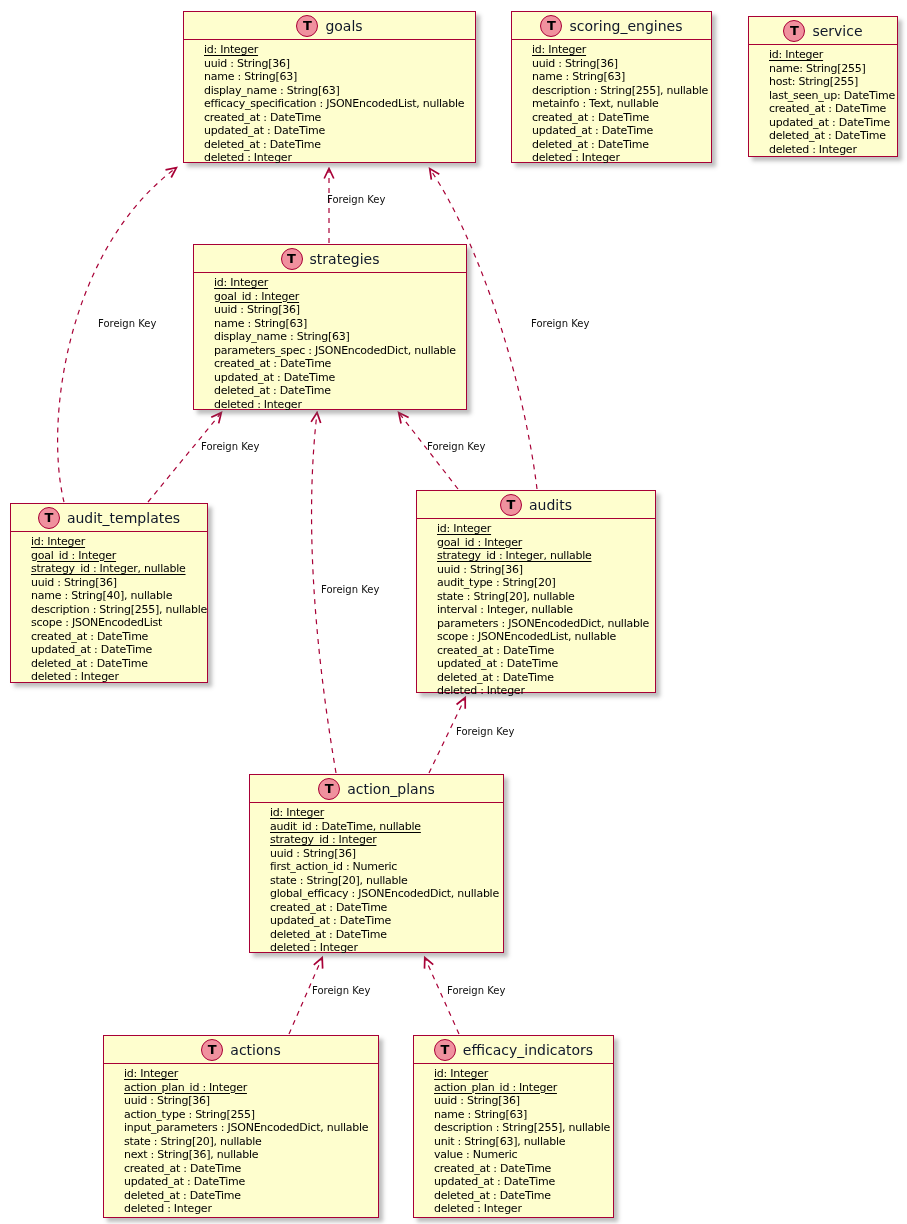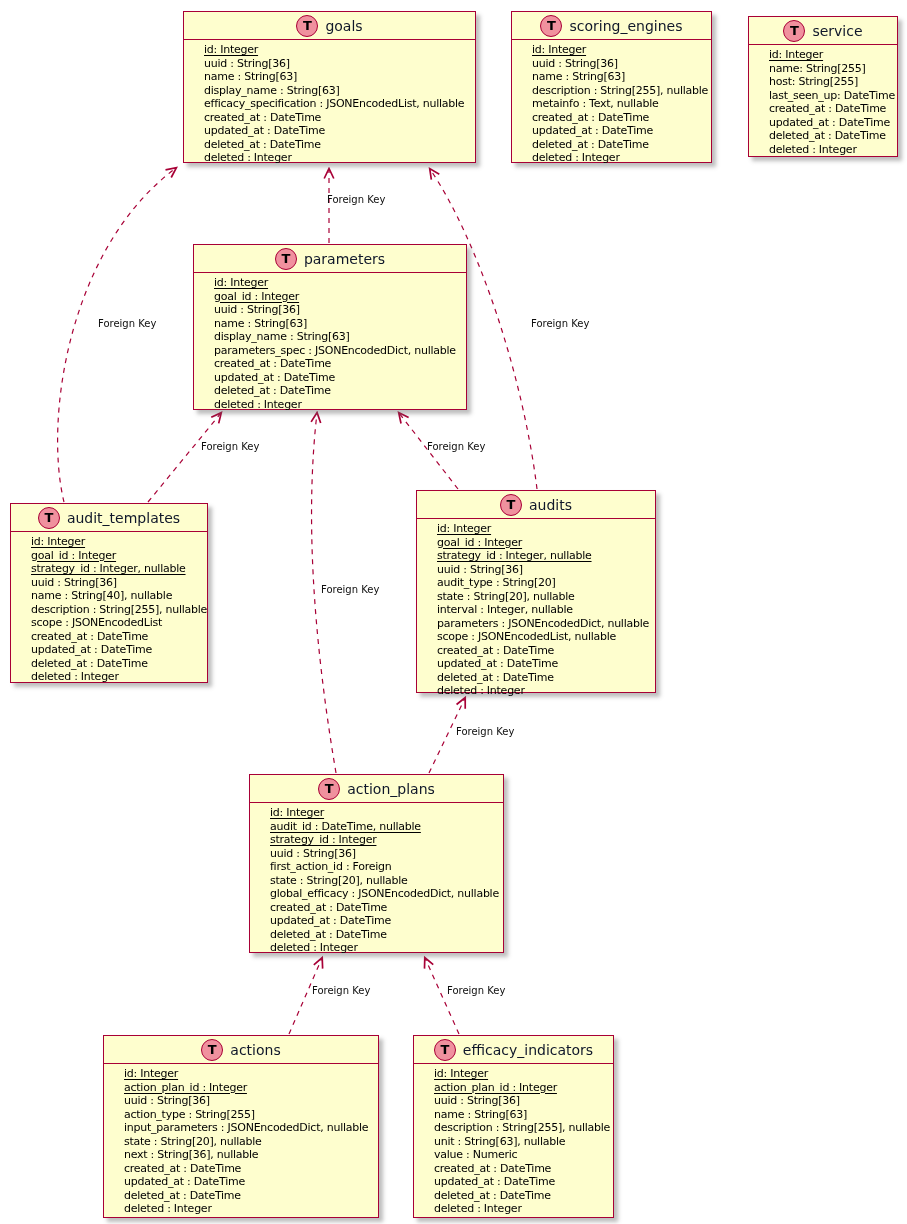--- a/index.html
+++ b/index.html
@@ -110,21 +110,21 @@
         <div class="t-field ">updated_at : DateTime</div>
         <div class="t-field ">deleted_at : DateTime</div>
         <div class="t-field ">deleted : Integer</div>
       </div>
     </div>
     <div class="db-table" style="left: 193px; top: 244px; width: 274px; height: 166px;">
       <div class="t-header">
         <span class="t-spot">
           <span>T</span>
         </span>
-        <span class="t-name">parameters</span>
+        <span class="t-name">strategies</span>
       </div>
       <div class="t-fields">
         <div class="t-field pk">id: Integer</div>
         <div class="t-field fk">goal_id : Integer</div>
         <div class="t-field ">uuid : String[36]</div>
         <div class="t-field ">name : String[63]</div>
         <div class="t-field ">display_name : String[63]</div>
         <div class="t-field ">parameters_spec : JSONEncodedDict, nullable</div>
         <div class="t-field ">created_at : DateTime</div>
         <div class="t-field ">updated_at : DateTime</div>
@@ -181,21 +181,21 @@
         <span class="t-spot">
           <span>T</span>
         </span>
         <span class="t-name">action_plans</span>
       </div>
       <div class="t-fields">
         <div class="t-field pk">id: Integer</div>
         <div class="t-field fk">audit_id : DateTime, nullable</div>
         <div class="t-field fk">strategy_id : Integer</div>
         <div class="t-field ">uuid : String[36]</div>
-        <div class="t-field ">first_action_id : Foreign</div>
+        <div class="t-field ">first_action_id : Numeric</div>
         <div class="t-field ">state : String[20], nullable</div>
         <div class="t-field ">global_efficacy : JSONEncodedDict, nullable</div>
         <div class="t-field ">created_at : DateTime</div>
         <div class="t-field ">updated_at : DateTime</div>
         <div class="t-field ">deleted_at : DateTime</div>
         <div class="t-field ">deleted : Integer</div>
       </div>
     </div>
     <div class="db-table" style="left: 103px; top: 1035px; width: 276px; height: 183px;">
       <div class="t-header">

